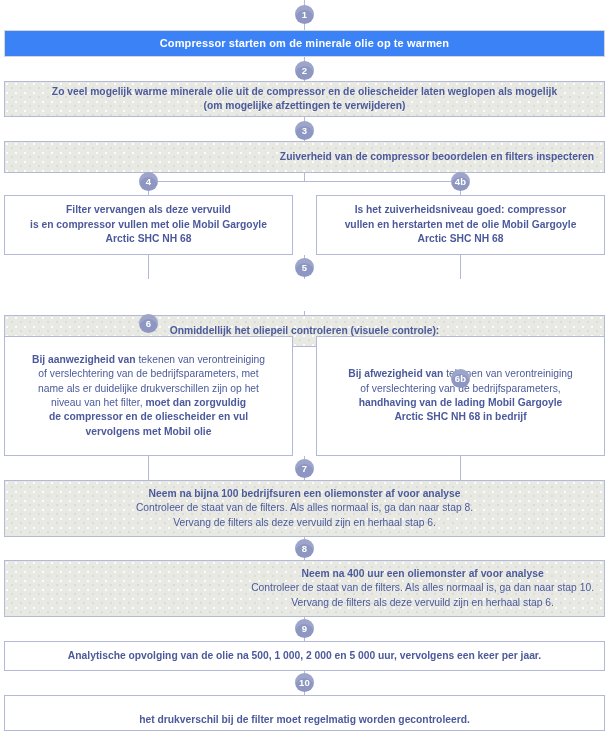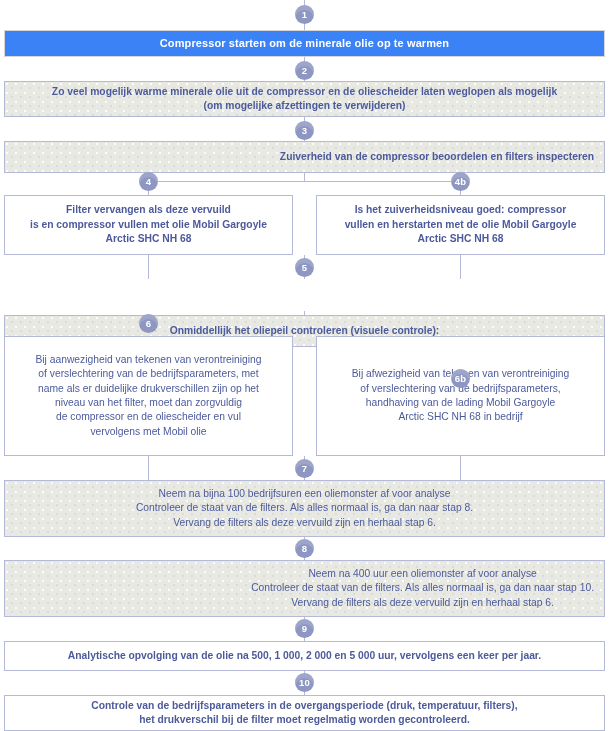--- a/index.html
+++ b/index.html
@@ -84,21 +84,21 @@
   }
   .box.orange .txt {
     color: #ffffff;
     font-size: 11px;
     font-weight: bold;
     letter-spacing: 0.1px;
   }
 
   
   .reg { font-weight: normal; }
-  .bold { font-weight: normal; }
+  .bold { font-weight: bold; }
 </style>
 </head>
 <body>
 
 <div id="flowchart">
 
   <div class="vline" style="left:304px; top:0px; height:30px;"></div>
   <div class="vline" style="left:304px; top:57px; height:24px;"></div>
   <div class="vline" style="left:304px; top:117px; height:24px;"></div>
 
@@ -214,18 +214,18 @@
   <div class="badge" style="left:295px; top:619px;">9</div>
   <div class="box white" style="left:4px; top:641px; width:601px; height:30px;">
     <span class="txt">
       <span>Analytische opvolging van de olie na 500, 1 000, 2 000 en 5 000 uur, vervolgens een keer per jaar.</span>
     </span>
   </div>
 
   <div class="badge" style="left:295px; top:673px;">10</div>
   <div class="box white" style="left:4px; top:695px; width:601px; height:36px;">
     <span class="txt">
-      <span>Controle van de bedrijfsparameters in de overgangsperiode (druk, temperatuur, filters),</span><br>
+      <br>
       <span>het drukverschil bij de filter moet regelmatig worden gecontroleerd.</span>
     </span>
   </div>
 
 </div>
 
 </body></html>

